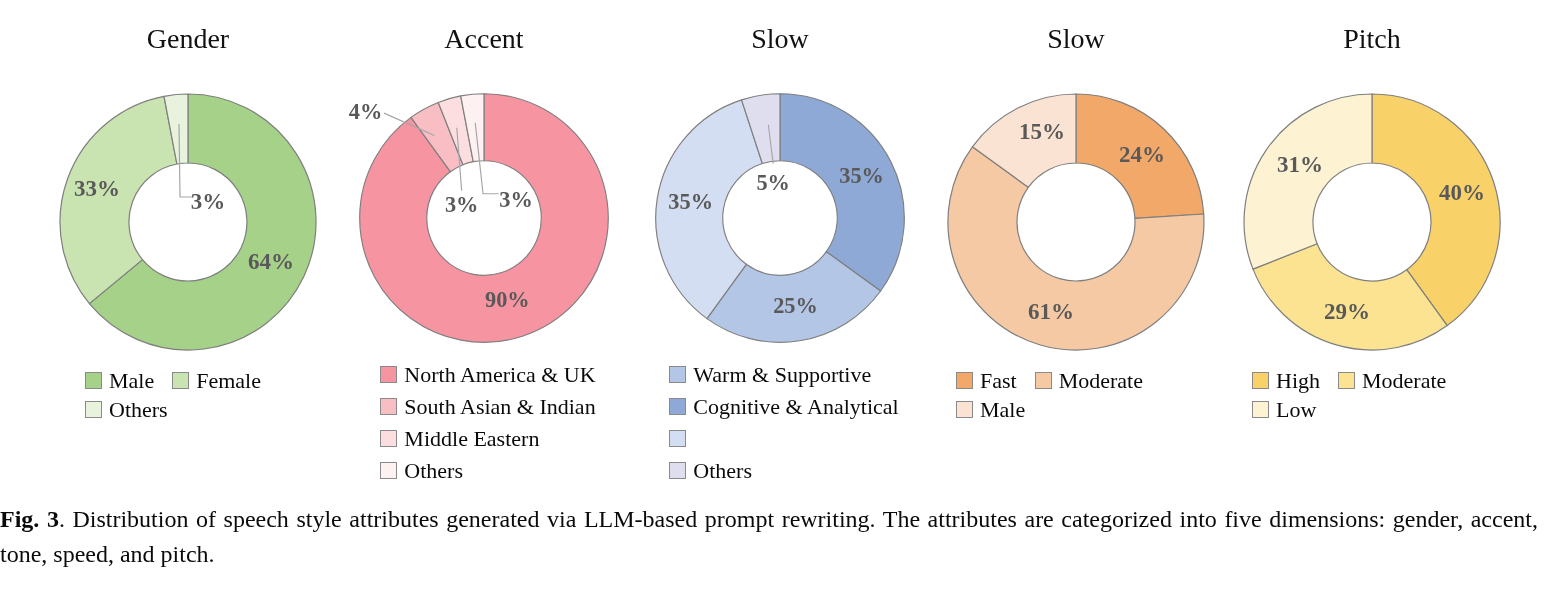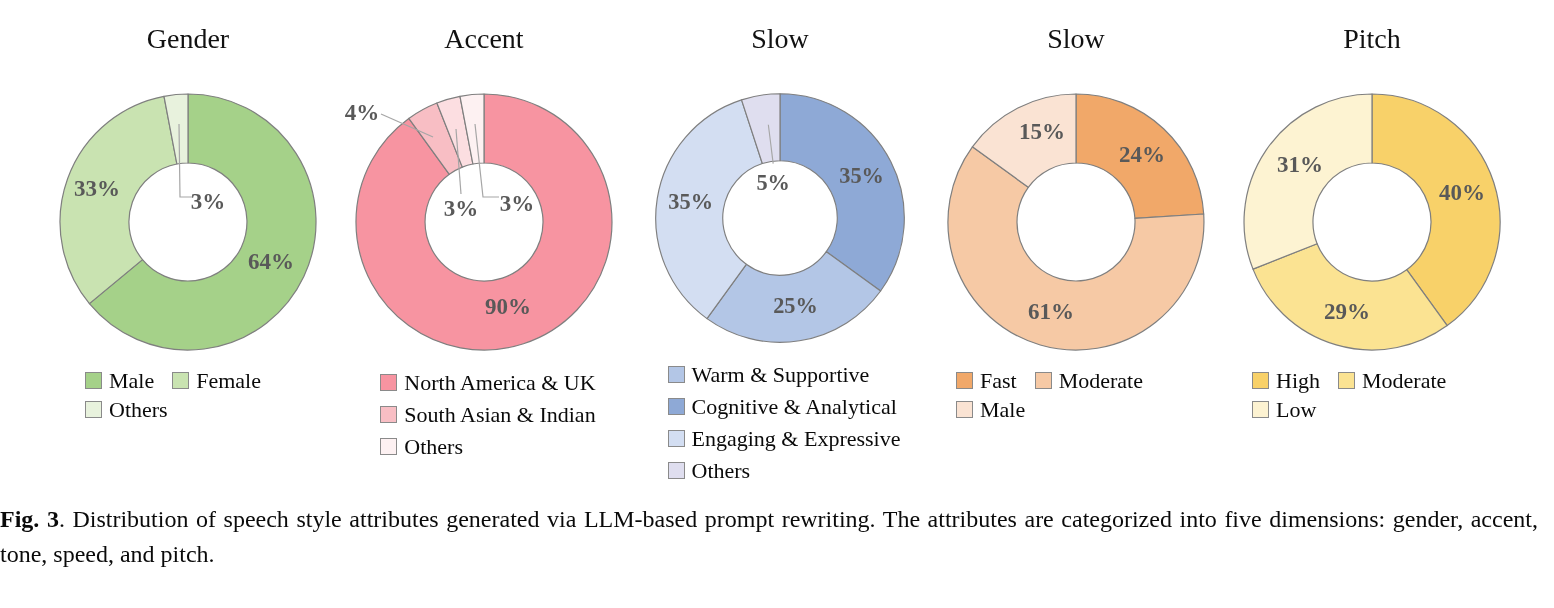--- a/index.html
+++ b/index.html
@@ -70,20 +70,24 @@
       <div class="legend col">
           <span class="legend-item">
             <span class="swatch" style="background: rgb(247, 148, 161);"></span>
             <span class="legend-label">North America &amp; UK</span>
           </span>
           <span class="legend-item">
             <span class="swatch" style="background: rgb(248, 190, 196);"></span>
             <span class="legend-label">South Asian &amp; Indian</span>
           </span>
           <span class="legend-item">
+            <span class="swatch" style="background: rgb(252, 222, 225);"></span>
+            <span class="legend-label">Middle Eastern</span>
+          </span>
+          <span class="legend-item">
             <span class="swatch" style="background: rgb(253, 241, 242);"></span>
             <span class="legend-label">Others</span>
           </span>
         </div>
     </div>
 
     <div class="chart-col">
       <div class="chart-title">Slow</div>
       <svg class="donut" viewBox="0 0 296 276">
           <path d="M148.0 10.0 A128 128 0 0 1 251.6 213.2 L195.7 172.7 A59 59 0 0 0 148.0 79.0 Z" fill="#8ea9d6" stroke="#7f7f7f" stroke-width="1.2" stroke-linejoin="round"></path>
@@ -100,21 +104,20 @@
           <span class="legend-item">
             <span class="swatch" style="background: rgb(179, 198, 230);"></span>
             <span class="legend-label">Warm &amp; Supportive</span>
           </span>
           <span class="legend-item">
             <span class="swatch" style="background: rgb(142, 169, 214);"></span>
             <span class="legend-label">Cognitive &amp; Analytical</span>
           </span>
           <span class="legend-item">
             <span class="swatch" style="background: rgb(211, 222, 242);"></span>
-            <span class="legend-label">Engaging &amp; Expressive</span>
           </span>
           <span class="legend-item">
             <span class="swatch" style="background: rgb(223, 222, 239);"></span>
             <span class="legend-label">Others</span>
           </span>
         </div>
     </div>
 
     <div class="chart-col">
       <div class="chart-title">Slow</div>

